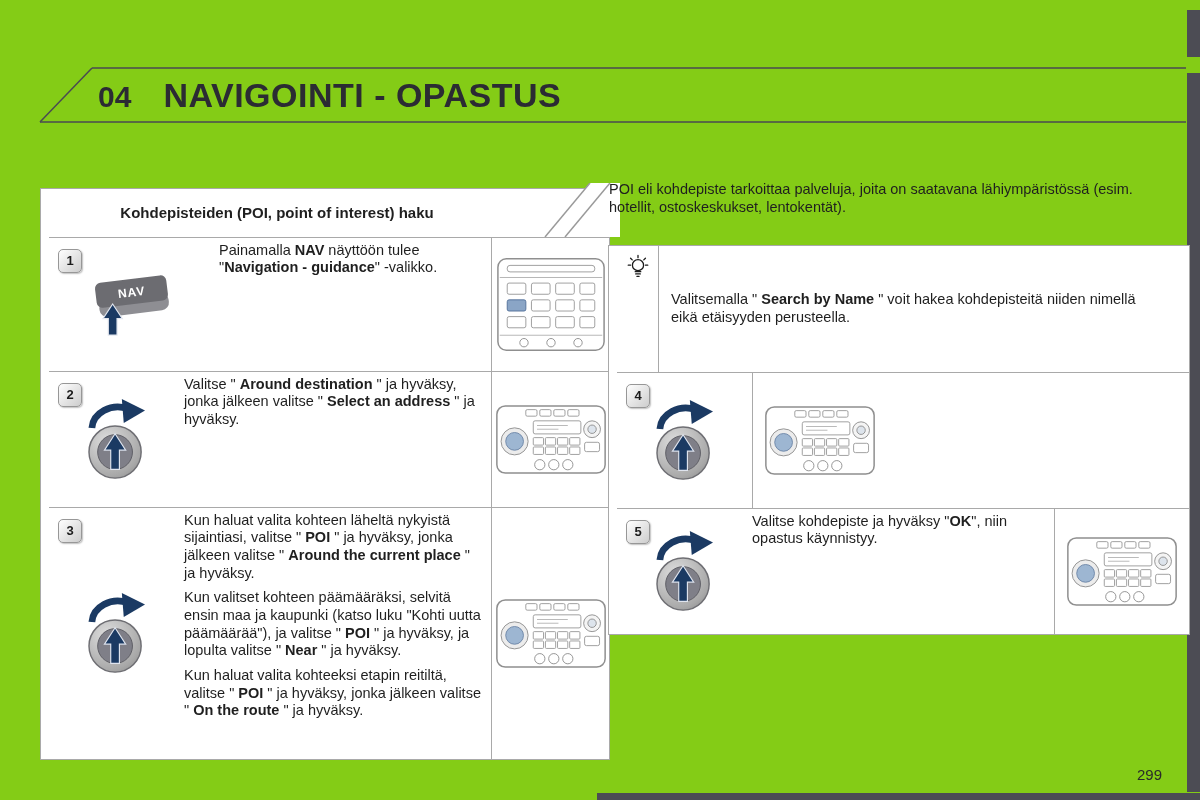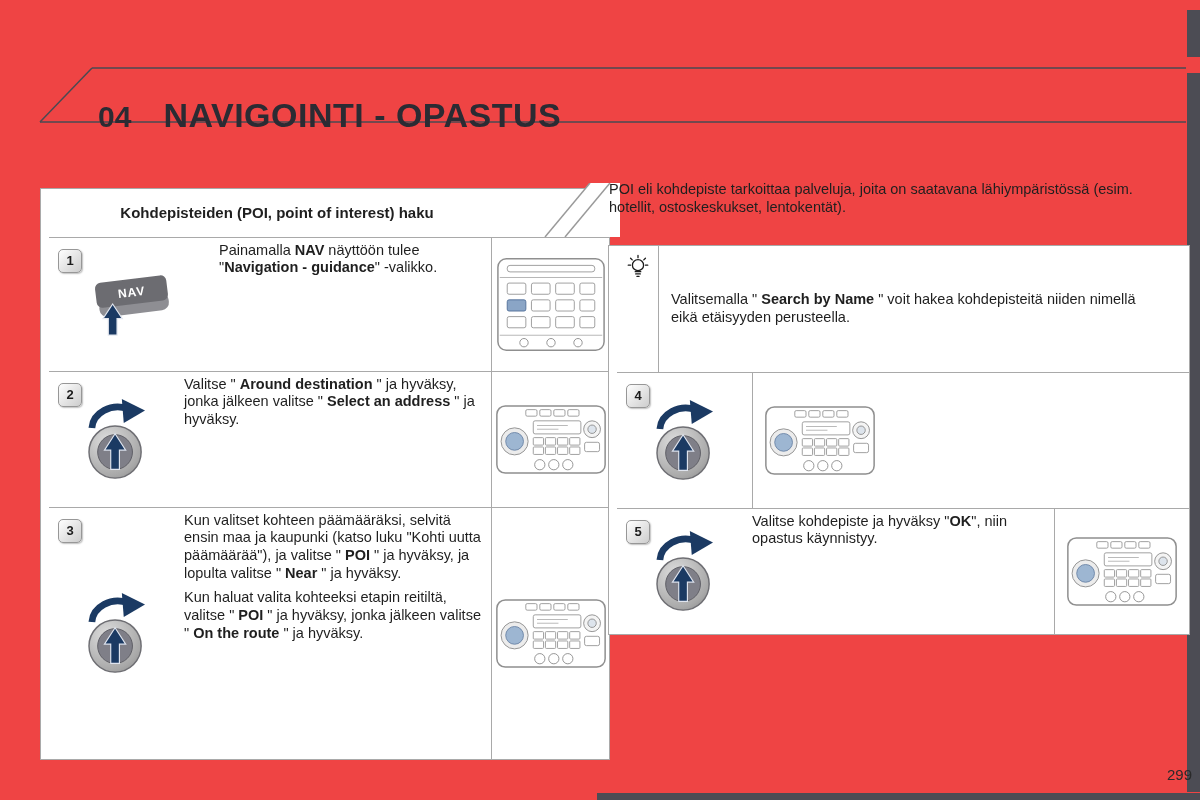--- a/index.html
+++ b/index.html
@@ -1,29 +1,29 @@
 <!DOCTYPE html>
 <html><head>
 <meta charset="utf-8">
 <style>
   html,body{margin:0;padding:0;background:#e9e9e9;}
-  .page{position:relative;width:1200px;height:800px;background:#ef4444;overflow:hidden;
+  .page{position:relative;width:1200px;height:800px;background:#84cc16;overflow:hidden;
         font-family:"Liberation Sans","DejaVu Sans",sans-serif;color:#1f1f1f;}
   b{font-weight:bold;}
 
   
   .edge-top{position:absolute;right:0;top:10px;width:13px;height:47px;background:#4c4c54;}
   .edge-main{position:absolute;right:0;top:73px;width:13px;height:719px;background:#4c4c54;}
   .bottom-strip{position:absolute;left:597px;bottom:0;width:603px;height:7px;background:#4c4c54;}
 
   
   .header-rules{position:absolute;left:0;top:0;width:1200px;height:130px;pointer-events:none;}
   .chapter-line{position:absolute;left:98px;top:76px;display:flex;align-items:baseline;gap:32px;color:#2b2b33;}
   .chapter-num{font-size:30px;font-weight:bold;}
-  .chapter-title{font-size:34px;font-weight:bold;letter-spacing:.5px;margin-top:20px;}
+  .chapter-title{font-size:34px;font-weight:bold;letter-spacing:.5px;}
 
   
   .intro{position:absolute;left:609px;top:180px;width:565px;font-size:14.5px;line-height:1.25;z-index:3;}
 
   
   .tbl{position:absolute;border:1px solid #a9a9a9;background:#fff;font-size:14.5px;line-height:1.22;padding-left:8px;}
   .tbl-left{left:40px;top:188px;width:560px;}
   .tbl-right{left:608px;top:245px;width:572px;}
 
   .lheader{height:49px;border-bottom:1px solid #a9a9a9;display:flex;align-items:center;
@@ -45,21 +45,21 @@
   .text-col p{margin:3.5px 0;}
   .device-col{width:117px;flex:0 0 auto;border-left:1px solid #a9a9a9;display:flex;
               align-items:center;justify-content:center;}
   .device-col.r{width:134px;}
 
   .tip-icon-col{width:42px;flex:0 0 auto;border-right:1px solid #a9a9a9;display:flex;
                 justify-content:center;align-items:flex-start;padding-top:8px;box-sizing:border-box;}
   .tip-text{flex:1;display:flex;align-items:center;padding:0 30px 0 12px;}
 
   .diag-patch{position:absolute;left:535px;top:183px;z-index:2;pointer-events:none;}
-  .page-num{position:absolute;right:8px;top:766px;font-size:15px;color:#2a2a2a;}
+  .page-num{position:absolute;right:38px;top:766px;font-size:15px;color:#2a2a2a;}
 </style>
 </head>
 <body>
 
 <svg width="0" height="0" style="position:absolute" aria-hidden="true">
   <defs>
     <radialGradient id="knobGrad" cx="0.35" cy="0.3" r="0.95">
       <stop offset="0" stop-color="#dedede"></stop>
       <stop offset="0.7" stop-color="#a8a8a8"></stop>
       <stop offset="1" stop-color="#828282"></stop>
@@ -189,20 +189,21 @@
       <div class="icon-col">
         <svg viewBox="0 0 66 88" width="64" height="85">
           <path d="M7,32 A27,23 0 0 1 44,12" fill="none" stroke="#1b3a63" stroke-width="7"></path>
           <polygon points="38,2 62,14 40,27" fill="#1b3a63"></polygon>
           <circle cx="31" cy="57" r="27" fill="url(#knobGrad)" stroke="#6e6e73" stroke-width="1.5"></circle>
           <circle cx="31" cy="57" r="18" fill="#7f7f88" stroke="#5c5c64"></circle>
           <polygon points="31,38 42,55 35.5,55 35.5,75 26.5,75 26.5,55 20,55" fill="#1b3a63" stroke="#dfe4ee" stroke-width="1.2"></polygon>
         </svg>
       </div>
       <div class="text-col">
+        <p><span>Kun haluat valita kohteen läheltä nykyistä sijaintiasi, valitse " </span><b>POI</b><span> " ja hyväksy, jonka jälkeen valitse " </span><b>Around the current place</b><span> " ja hyväksy.</span></p>
         <p><span>Kun valitset kohteen päämääräksi, selvitä ensin maa ja kaupunki (katso luku "Kohti uutta päämäärää"), ja valitse " </span><b>POI</b><span> " ja hyväksy, ja lopulta valitse " </span><b>Near</b><span> " ja hyväksy.</span></p>
         <p><span>Kun haluat valita kohteeksi etapin reitiltä, valitse " </span><b>POI</b><span> " ja hyväksy, jonka jälkeen valitse " </span><b>On the route</b><span> " ja hyväksy.</span></p>
       </div>
       <div class="device-col">
         <svg viewBox="0 0 120 78" width="112" height="73">
           <rect x="2" y="3" width="116" height="72" rx="9" fill="#fff" stroke="#8f8f8f" stroke-width="1.6"></rect>
           <g fill="#fff" stroke="#9a9a9a">
             <rect x="33" y="7" width="12" height="7" rx="1.5"></rect>
               <rect x="48" y="7" width="12" height="7" rx="1.5"></rect>
             <rect x="63" y="7" width="12" height="7" rx="1.5"></rect>

